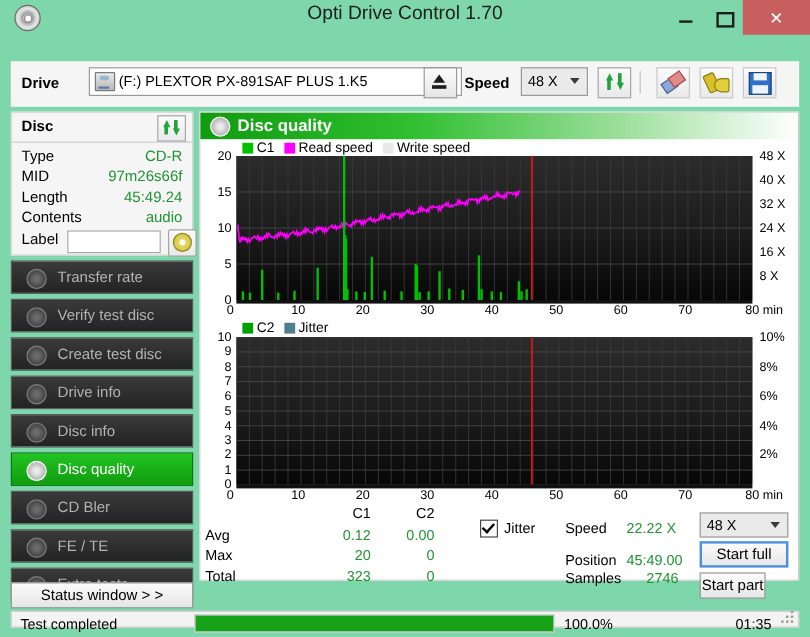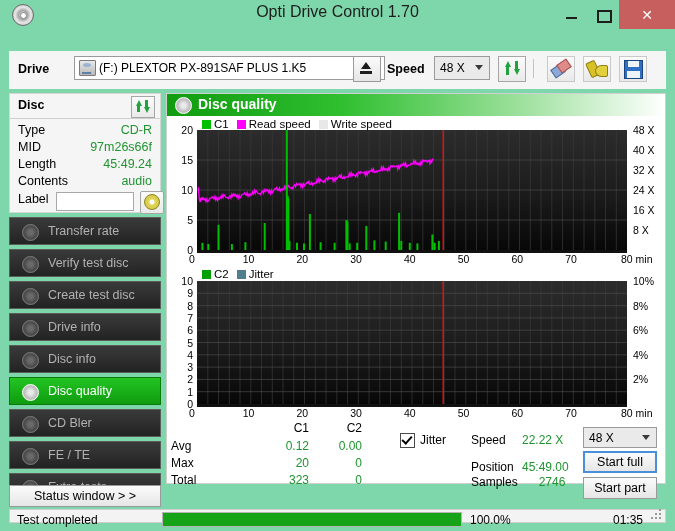--- a/index.html
+++ b/index.html
@@ -608,21 +608,21 @@
     <div class="stats st-k" style="left:304px;top:366px">Position</div>
     <div class="stats st-v" style="left:355px;top:366px;width:60px;text-align:left">45:49.00</div>
     <div class="stats st-k" style="left:304px;top:381px">Samples</div>
     <div class="stats st-v" style="left:355px;top:381px;width:60px;text-align:center">2746</div>
 
     <div class="sel-combo" style="left:416px;top:333px;width:74px;height:21px">
       <span style="position:absolute;left:5px;top:3px;font-size:12px;color:#000">48 X</span>
       <span class="combo-arrow" style="top:7px"></span>
     </div>
     <div class="btn focus" style="left:416px;top:357px;width:74px;height:22px;line-height:18px">Start full</div>
-    <div class="btn" style="left:416px;top:383px;width:74px;height:22px;line-height:20px">Start part</div>
+    <div class="btn" style="left:416px;top:383px;width:55px;height:22px;line-height:20px">Start part</div>
   </div>
 
   <div class="statusbar">
     <div class="sb-txt">Test completed</div>
     <div class="sb-prog-wrap">
       <div class="sb-prog" id="progfill" style="width: 298px;"></div>
     </div>
     <div class="sb-pct">100.0%</div>
     <div class="sb-time">01:35</div>
     <div class="grip">

